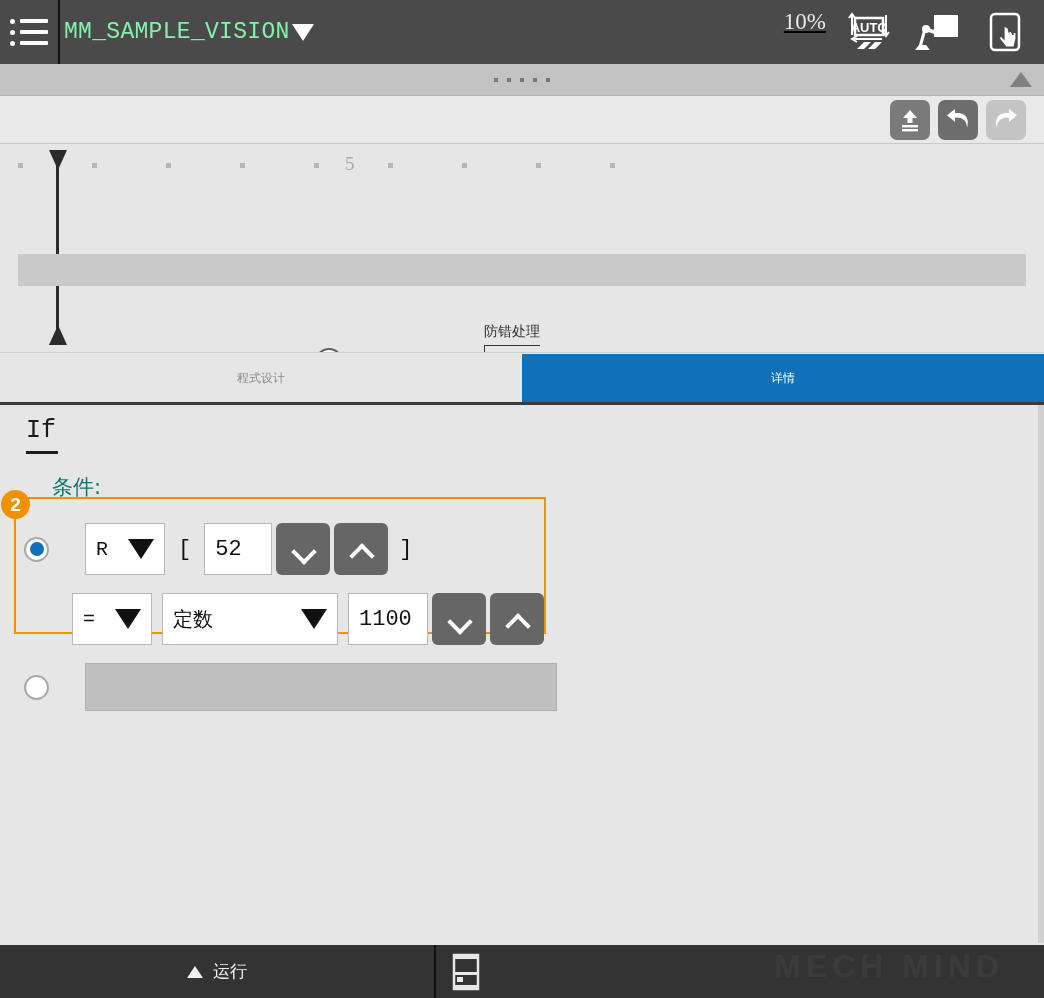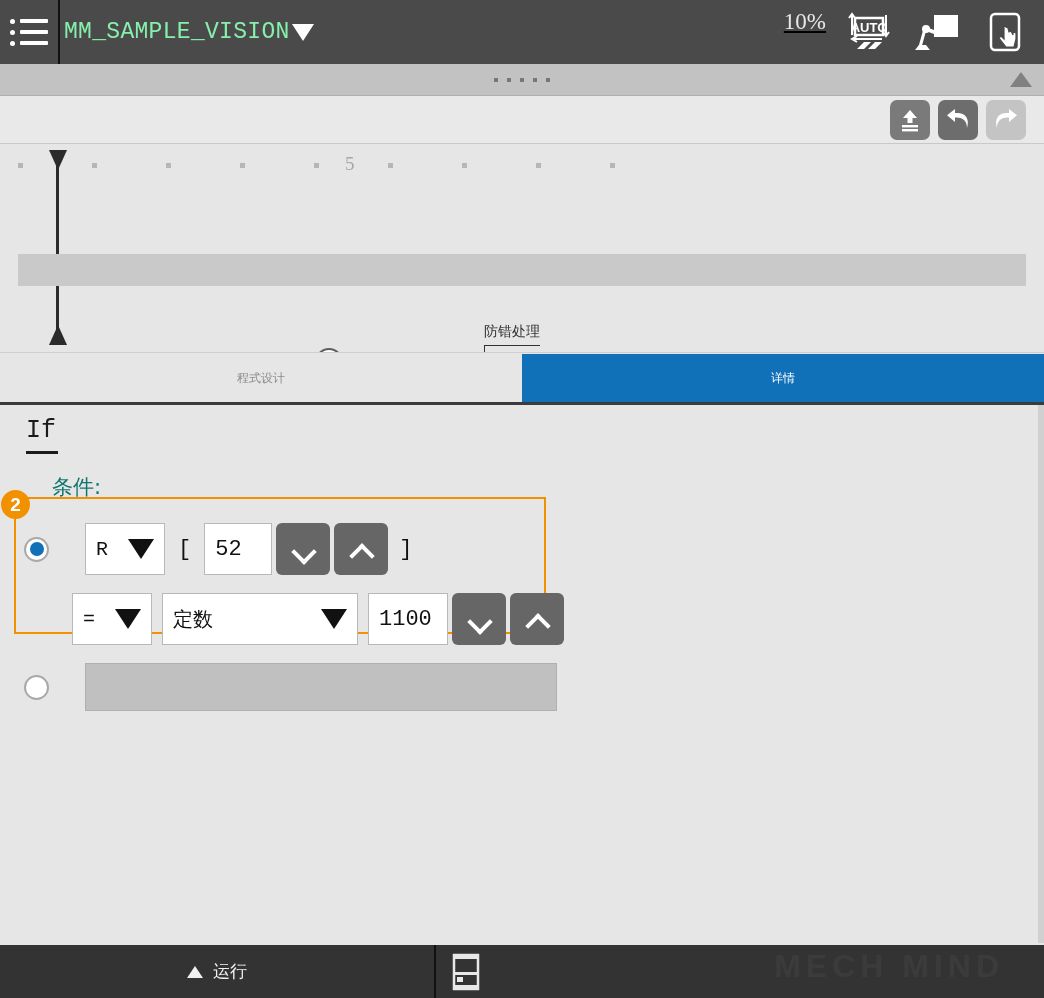--- a/index.html
+++ b/index.html
@@ -382,21 +382,21 @@
         <span class="chev up"></span>
       </div>
       <span class="bracket" style="margin-left:11px;">]</span>
     </div>
 
     <div class="row" style="left:72px; top:188px;">
       <div class="field dropdown" style="width:80px;">
         <span>=</span>
         <span class="dd-caret"></span>
       </div>
-      <div class="field dropdown cjk" style="width:196px; margin-left:10px;">
+      <div class="field dropdown cjk" style="width:176px; margin-left:10px;">
         <span>定数</span>
         <span class="dd-caret"></span>
       </div>
       <div class="field num" style="width:80px; margin-left:10px;">
         <span>1100</span>
       </div>
       <div class="step" style="margin-left:4px;">
         <span class="chev down"></span>
       </div>
       <div class="step" style="margin-left:4px;">

